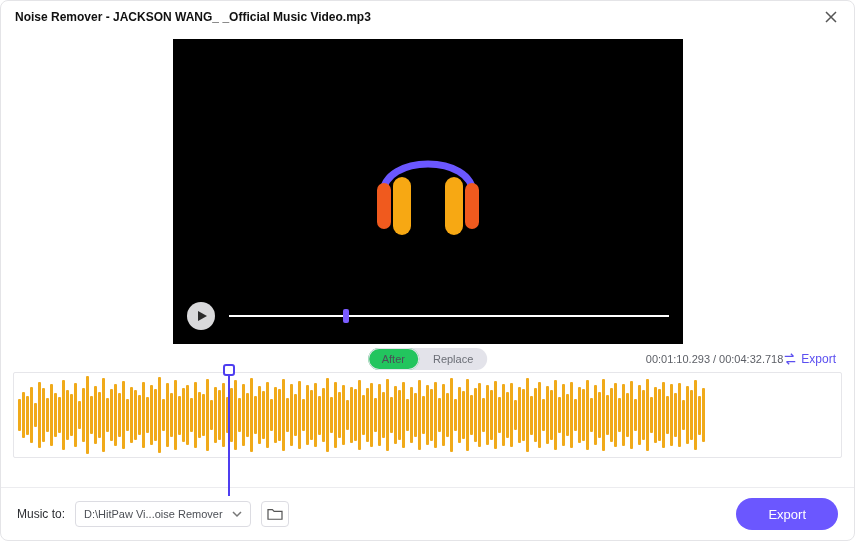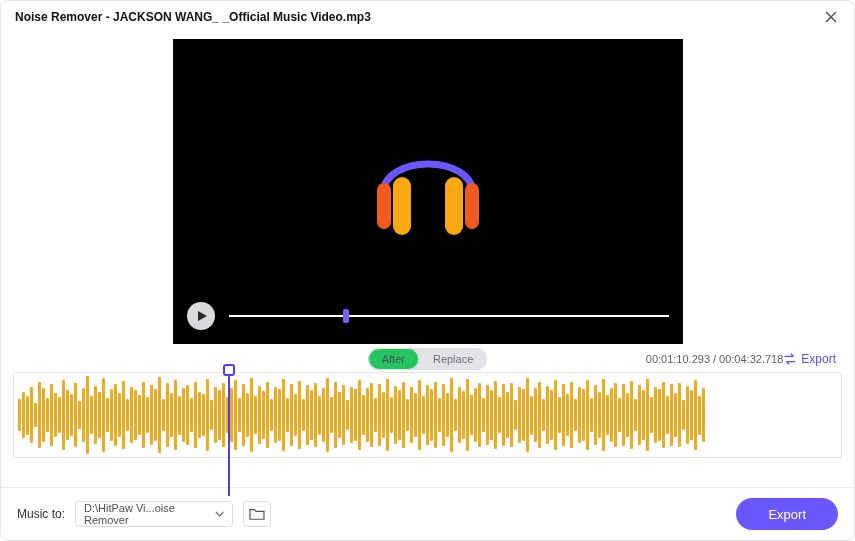--- a/index.html
+++ b/index.html
@@ -75,21 +75,21 @@
   }
   .bar { width: 3px; background: #f0aa1a; border-radius: 1px; }
 
   .footer {
     margin-top: auto; border-top: 1px solid #ececef;
     display: flex; align-items: center; padding: 10px 16px; gap: 10px;
   }
   .save-label { font-size: 12px; color: #2d2f33; }
   .path-select {
     display: flex; align-items: center; justify-content: space-between;
-    border: 1px solid #dcdce2; border-radius: 4px; height: 26px; width: 158px;
+    border: 1px solid #dcdce2; border-radius: 4px; height: 26px; width: 176px;
     padding: 0 8px; font-size: 11px; color: #4c4f55; cursor: pointer;
   }
   .path-select svg { width: 10px; height: 10px; stroke: #777; stroke-width: 1.5; fill: none; }
   .folder-btn {
     width: 28px; height: 26px; border: 1px solid #dcdce2; border-radius: 4px;
     display: flex; align-items: center; justify-content: center; cursor: pointer;
   }
   .folder-btn svg { width: 16px; height: 14px; stroke: #555; fill: none; stroke-width: 1.4; }
   .spacer { flex: 1; }
   .export-btn {

